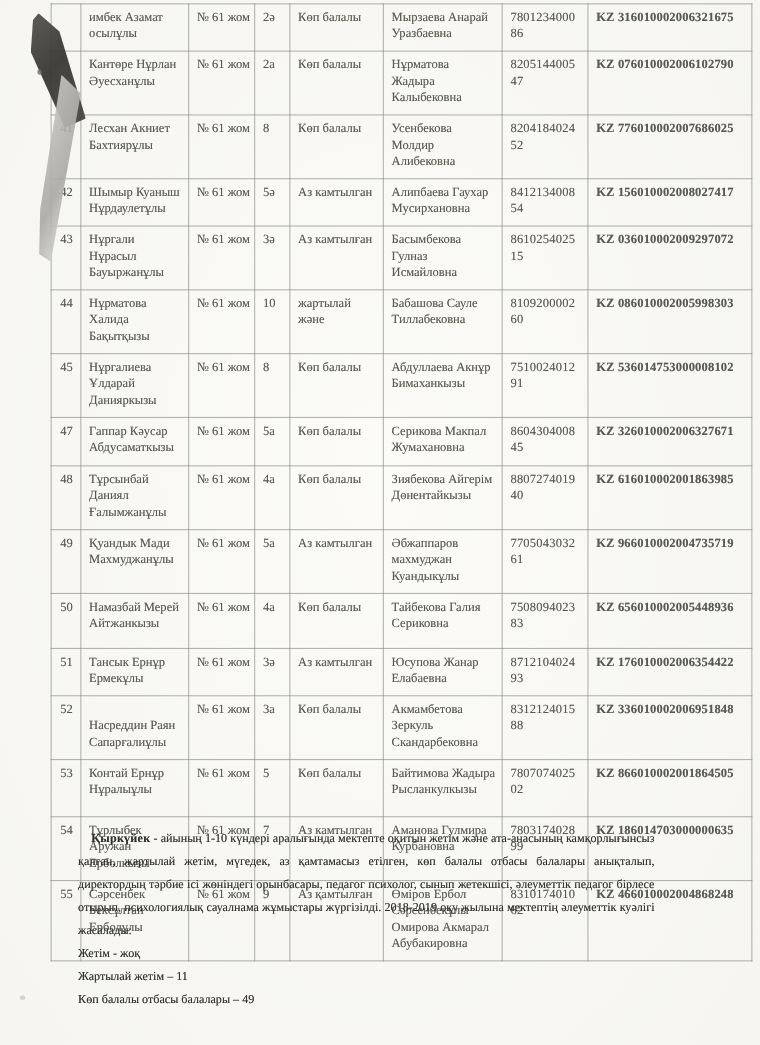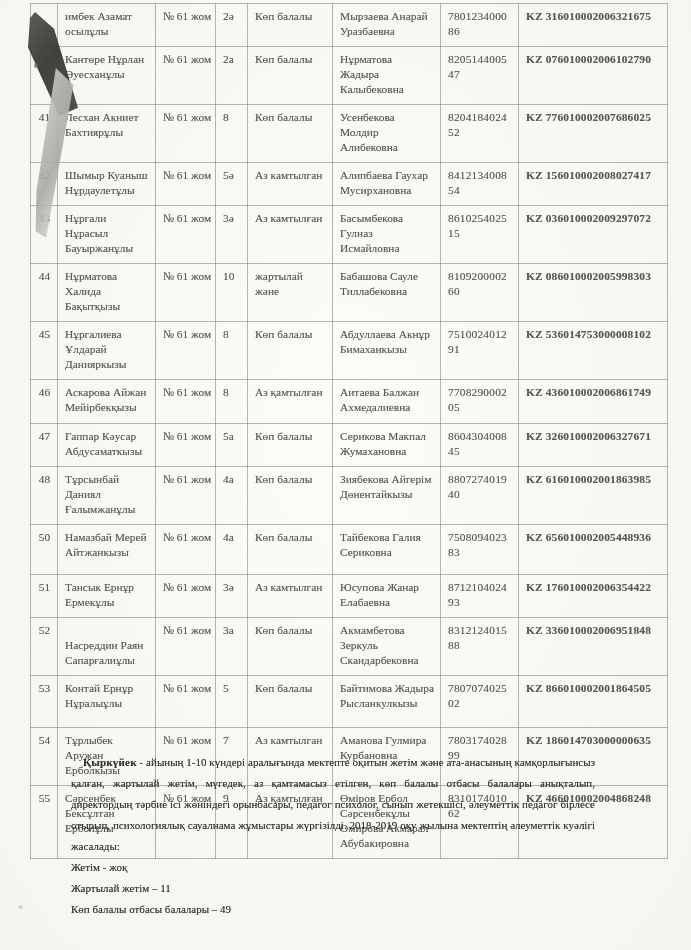--- a/index.html
+++ b/index.html
@@ -9,21 +9,21 @@
     font-family:"Liberation Serif","DejaVu Serif",serif;
   }
   .page{
     position:absolute;inset:0;
     background:
       radial-gradient(ellipse at 50% 45%, rgba(255,255,255,.35), rgba(228,228,218,.18) 95%),
       #faf9f4;
   }
   
   table.register{
-    position:absolute;left:30px;top:3px;width:637px;
+    position:absolute;left:46px;top:3px;width:637px;
     border-collapse:collapse;table-layout:fixed;
   }
   table.register td{
     border:1px solid rgba(118,126,114,.55);
     vertical-align:top;
     padding:5px 6px 7px 7px;
     font-size:11.4px;line-height:15px;
     color:#565a50;
     text-shadow:0 0 .5px rgba(90,94,84,.45);
     word-wrap:break-word;
@@ -155,48 +155,48 @@
           <td class="c-num">45</td>
           <td class="c-name">Нұргалиева Ұлдарай Данияркызы</td>
           <td class="c-school">№ 61 жом</td>
           <td class="c-grade">8</td>
           <td class="c-category">Көп балалы</td>
           <td class="c-parent">Абдуллаева Акнұр Бимаханкызы</td>
           <td class="c-id">751002401291</td>
           <td class="c-kz">KZ 536014753000008102</td>
         </tr>
         <tr>
-          <td class="c-num">46</td>
-          <td class="c-name">Аскарова Айжан Мейірбекқызы</td>
-          <td class="c-school">№ 61 жом</td>
-          <td class="c-grade">8</td>
-          <td class="c-category">Аз қамтылған</td>
-          <td class="c-parent">Аитаева Балжан Ахмедалиевна</td>
-          <td class="c-id">770829000205</td>
-          <td class="c-kz">KZ 436010002006861749</td>
-        </tr>
-        <tr>
           <td class="c-num">47</td>
           <td class="c-name">Гаппар Кәусар Абдусаматкызы</td>
           <td class="c-school">№ 61 жом</td>
           <td class="c-grade">5а</td>
           <td class="c-category">Көп балалы</td>
           <td class="c-parent">Серикова Макпал Жумахановна</td>
           <td class="c-id">860430400845</td>
           <td class="c-kz">KZ 326010002006327671</td>
         </tr>
         <tr>
           <td class="c-num">48</td>
           <td class="c-name">Тұрсынбай Даниял Ғалымжанұлы</td>
           <td class="c-school">№ 61 жом</td>
           <td class="c-grade">4а</td>
           <td class="c-category">Көп балалы</td>
           <td class="c-parent">Зиябекова Айгерім Дөнентайкызы</td>
           <td class="c-id">880727401940</td>
           <td class="c-kz">KZ 616010002001863985</td>
+        </tr>
+        <tr>
+          <td class="c-num">49</td>
+          <td class="c-name">Қуандык Мади Махмуджанұлы</td>
+          <td class="c-school">№ 61 жом</td>
+          <td class="c-grade">5а</td>
+          <td class="c-category">Аз камтылган</td>
+          <td class="c-parent">Әбжаппаров махмуджан Куандыкұлы</td>
+          <td class="c-id">770504303261</td>
+          <td class="c-kz">KZ 966010002004735719</td>
         </tr>
         <tr>
           <td class="c-num">50</td>
           <td class="c-name">Намазбай Мерей Айтжанкызы</td>
           <td class="c-school">№ 61 жом</td>
           <td class="c-grade">4а</td>
           <td class="c-category">Көп балалы</td>
           <td class="c-parent">Тайбекова Галия Сериковна</td>
           <td class="c-id">750809402383</td>
           <td class="c-kz">KZ 656010002005448936</td>

